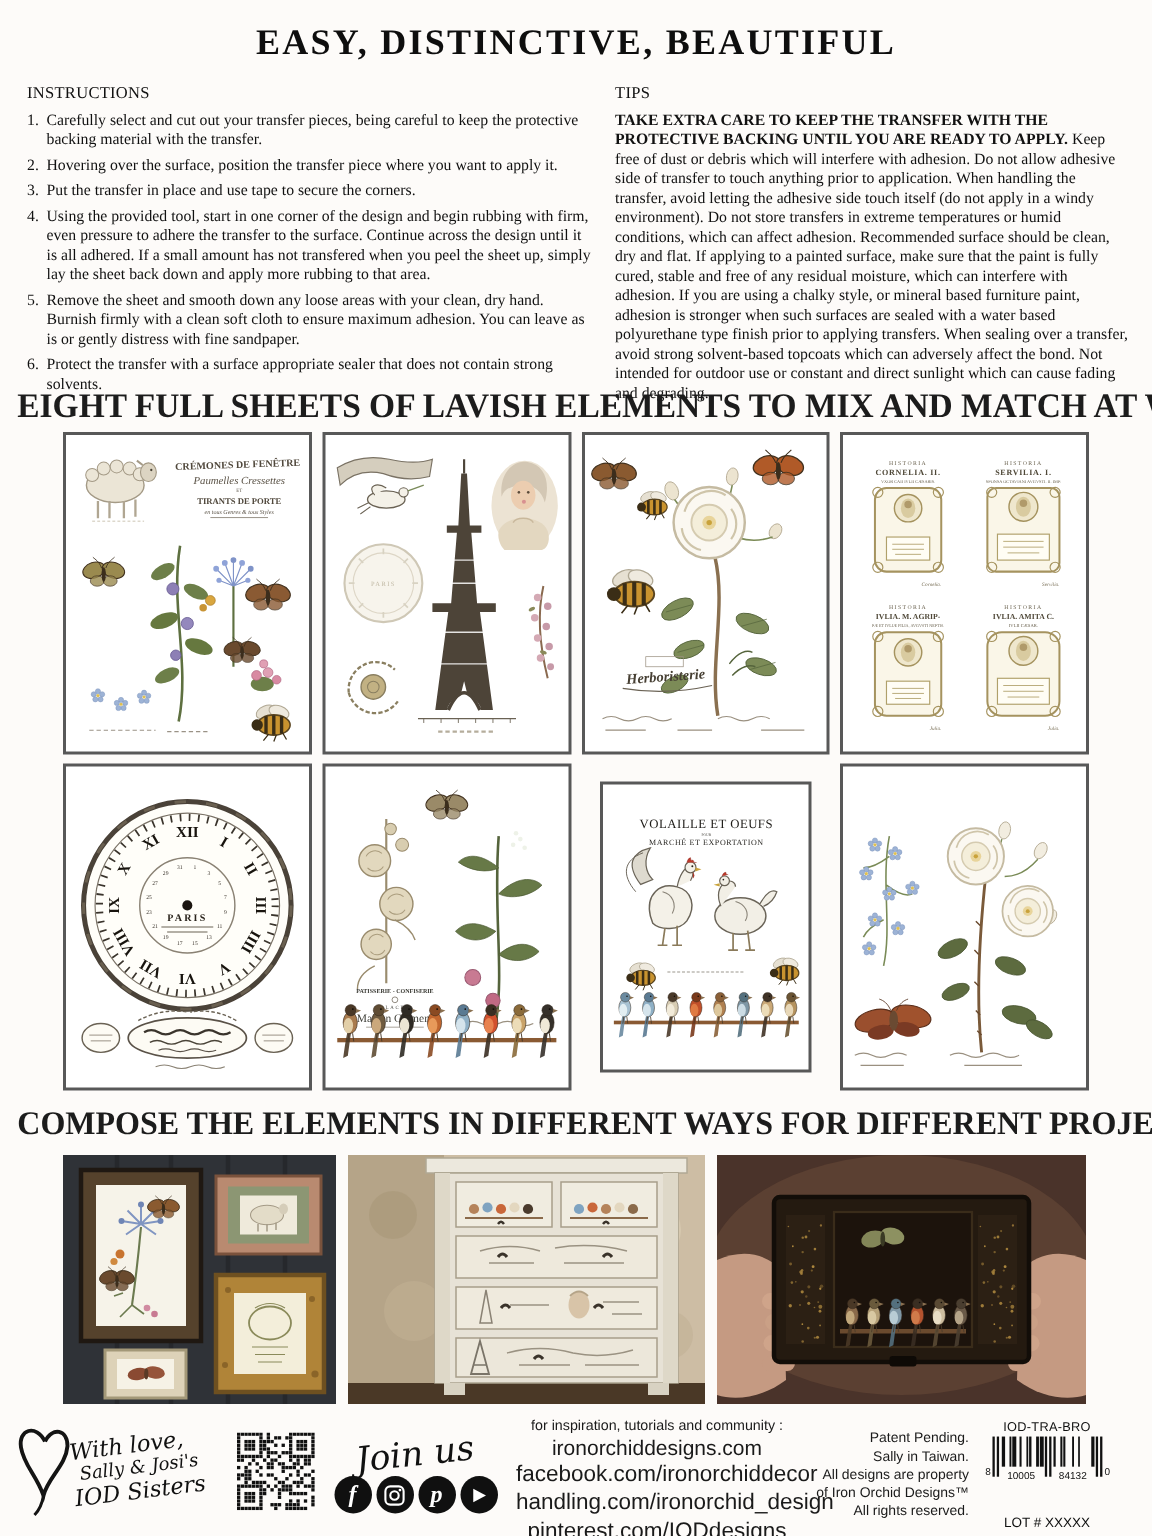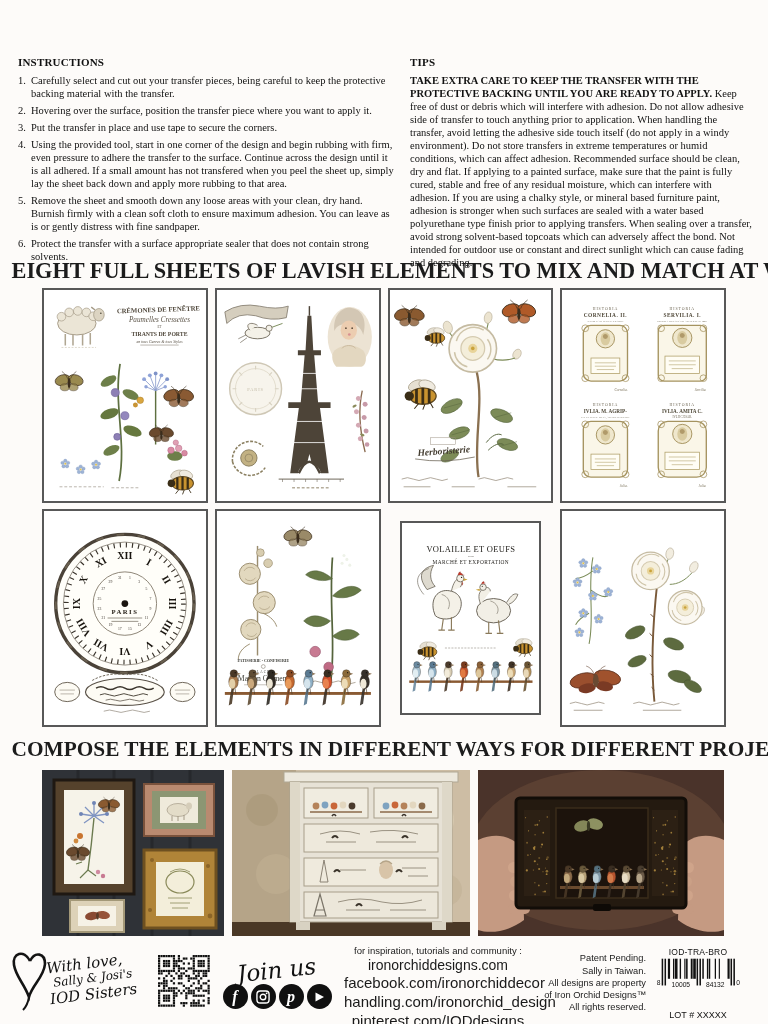--- a/index.html
+++ b/index.html
@@ -5,21 +5,21 @@
   html,body{margin:0;padding:0;background:#e9e6e2;}
   .page{position:relative;width:768px;height:1024px;background:#fdfbf9;margin:0 auto;overflow:hidden;
         font-family:"Liberation Serif",serif;color:#151515;}
   
   .title{position:absolute;top:16px;left:0;right:0;text-align:center;font-weight:bold;
          font-size:24px;letter-spacing:1.5px;color:#0e0e0e;}
   .cols{position:absolute;top:56px;left:18px;width:736px;display:flex;gap:14px;}
   .col{font-size:10.5px;line-height:1.24;color:#111;}
   .col-left{width:378px;flex:none;}
   .col-right{flex:1;}
-  .col-h{font-weight:bold;font-size:11px;margin-bottom:4px;letter-spacing:.2px;}
+  .col-h{font-weight:normal;font-size:11px;margin-bottom:4px;letter-spacing:.2px;}
   .ins-item{display:flex;margin-bottom:4px;}
   .ins-item .n{width:13px;flex:none;}
   .tips-p{margin:0;}
   
   .banner{position:absolute;left:0;right:0;text-align:center;font-weight:bold;color:#1c1c1c;white-space:nowrap;}
   #banner1{top:258px;font-size:23px;transform:scaleX(.97);}
   #banner2{top:736px;font-size:22px;transform:scaleX(.97);}
   
   .sheet-grid{position:absolute;top:288px;left:42px;width:684px;display:grid;
               grid-template-columns:repeat(4,1fr);grid-template-rows:215px 218px;gap:6px 7px;}
@@ -87,20 +87,21 @@
       <circle cx="1.8" cy="2.6" r="1.8" fill="#9db3d6" stroke="#7a90b8" stroke-width=".3"></circle>
       <circle cx="-1.8" cy="2.6" r="1.8" fill="#9db3d6" stroke="#7a90b8" stroke-width=".3"></circle>
       <circle cx="-2.9" cy="-0.9" r="1.8" fill="#9db3d6" stroke="#7a90b8" stroke-width=".3"></circle>
       <circle r="1.1" fill="#e0c050"></circle>
     </g>
   </defs>
 </svg>
 
 <div class="page">
 
+  <div class="title">EASY, DISTINCTIVE, BEAUTIFUL</div>
 
   <div class="cols">
     <div class="col col-left">
       <div class="col-h">INSTRUCTIONS</div>
       <div class="ins-item">
           <span class="n">1.</span>
           <span>Carefully select and cut out your transfer pieces, being careful to keep the protective backing material with the transfer.</span>
         </div>
       <div class="ins-item">
           <span class="n">2.</span>

